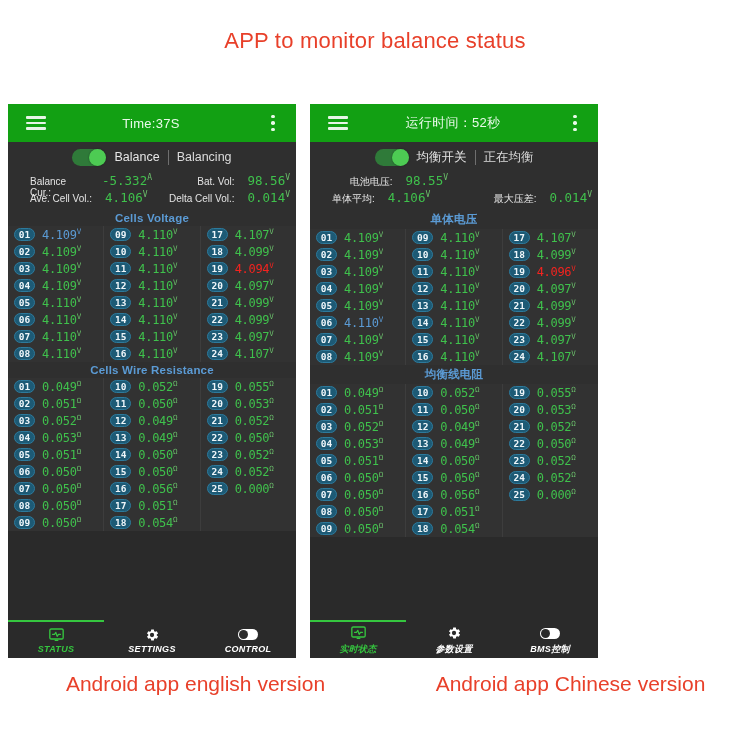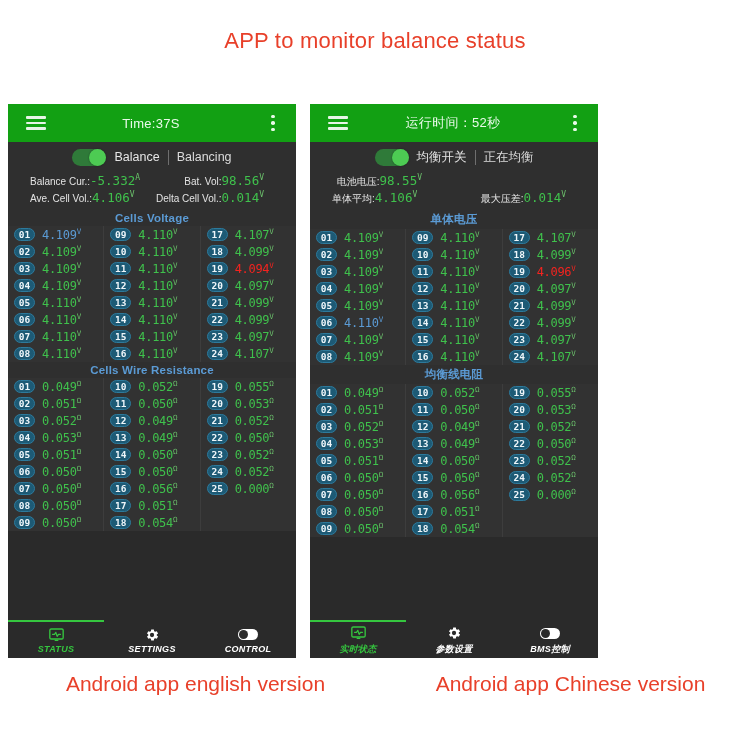--- a/index.html
+++ b/index.html
@@ -47,24 +47,24 @@
   }
   .toggle-label{color:#e6e6e6;font-size:12.5px;}
   .vsep{width:1px;height:15px;background:#6f6f6f;}
   .toggle-state{color:#dcdcdc;font-size:12.5px;}
   
   .info{
     flex:0 0 auto;background:#2f2f2f;padding:1px 0 3px 0;
   }
   .info-row{display:flex;height:17px;align-items:baseline;}
   .info-cell{width:50%;display:flex;justify-content:flex-end;align-items:baseline;
-    padding-right:32px;box-sizing:border-box;}
+    padding-right:6px;box-sizing:border-box;}
   .info-cell.left{padding-right:0;justify-content:flex-start;padding-left:22px;}
   .ikey{color:#e3e3e3;font-size:10px;font-family:"Liberation Sans",sans-serif;}
-  .ival{color:#3fc14c;font-size:12.5px;font-family:"DejaVu Sans Mono",monospace;margin-left:0;}
+  .ival{color:#3fc14c;font-size:12.5px;font-family:"DejaVu Sans Mono",monospace;margin-left:13px;}
   .ival .u{font-size:8px;vertical-align:super;color:#6bbf6b;}
   
   .sec-title{
     text-align:center;color:#5b9bd5;font-size:11.5px;font-weight:bold;
     background:#2f2f2f;padding:2px 0 2px 0;flex:0 0 auto;letter-spacing:0.2px;
   }
   
   .grid{display:flex;background:#323232;flex:0 0 auto;}
   .col{flex:1;display:flex;flex-direction:column;border-right:1px solid #3d3d3d;}
   .col:last-child{border-right:none;}

